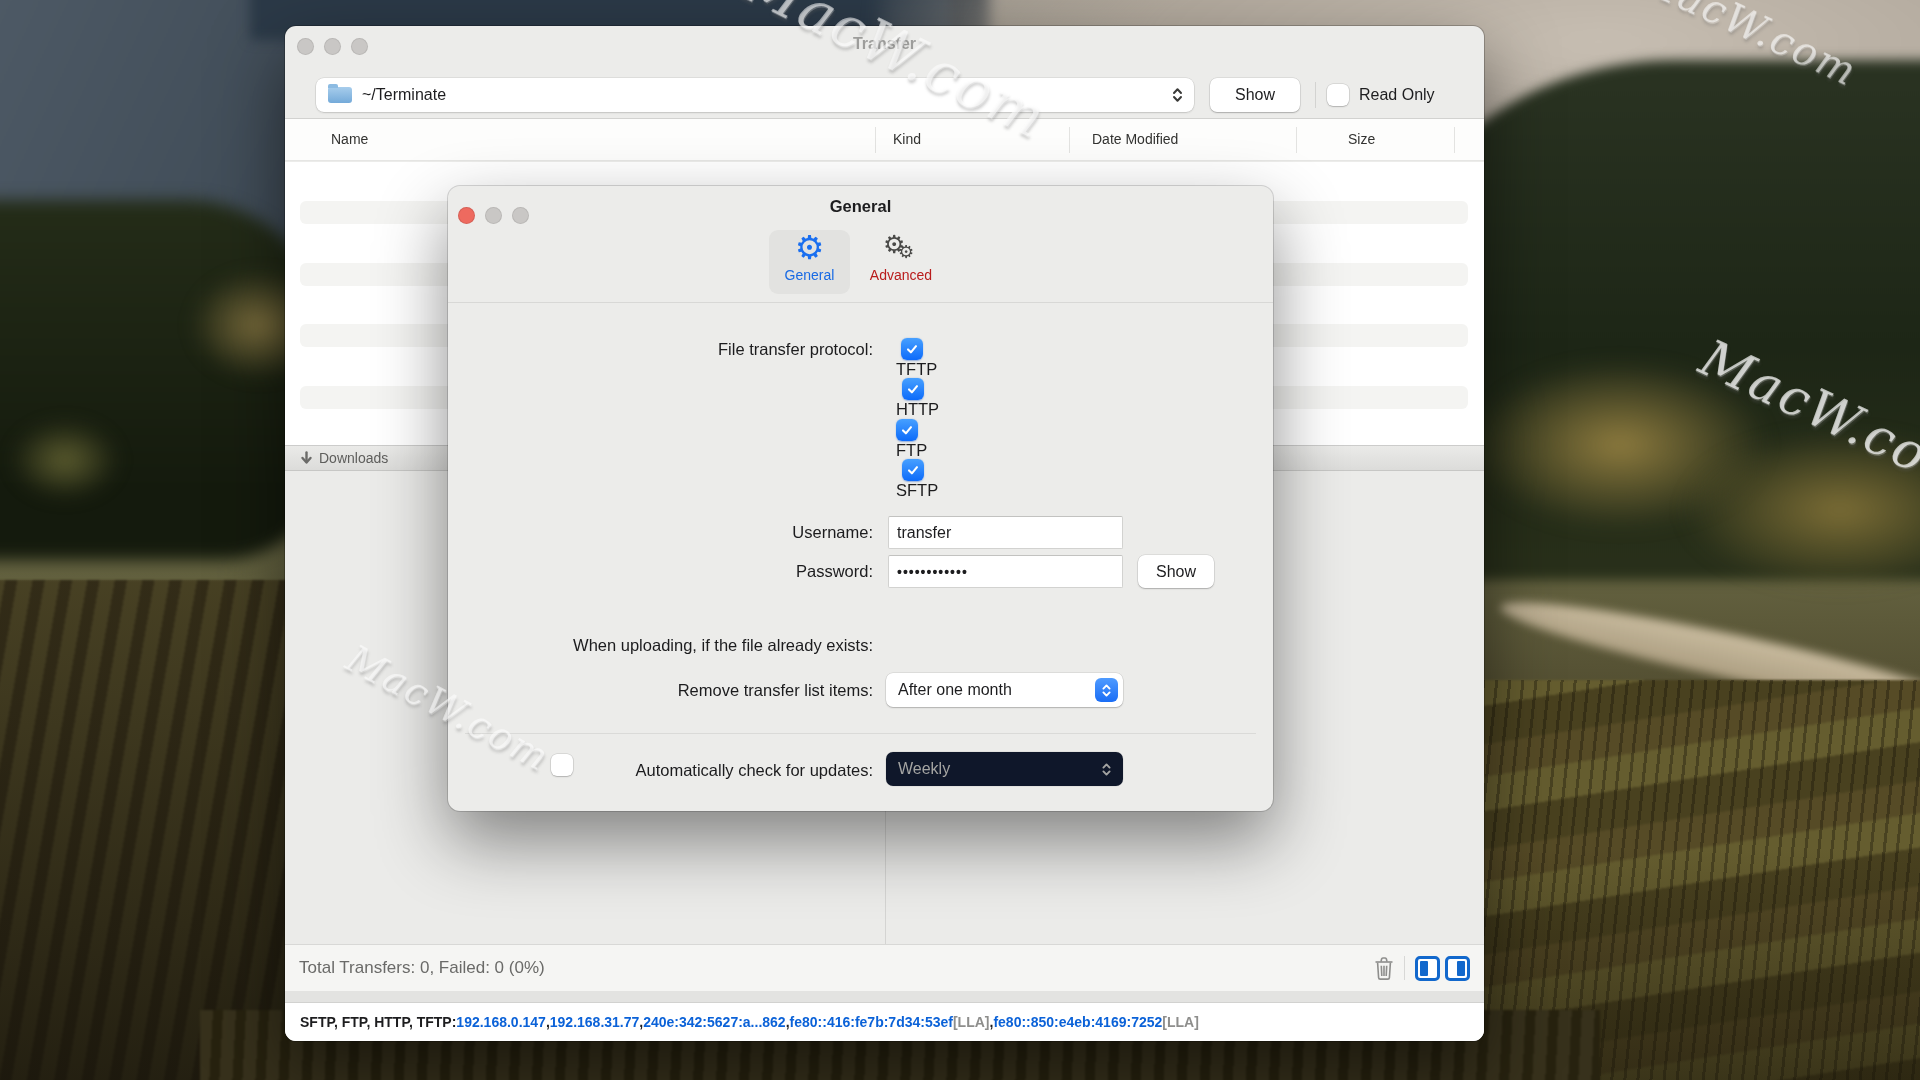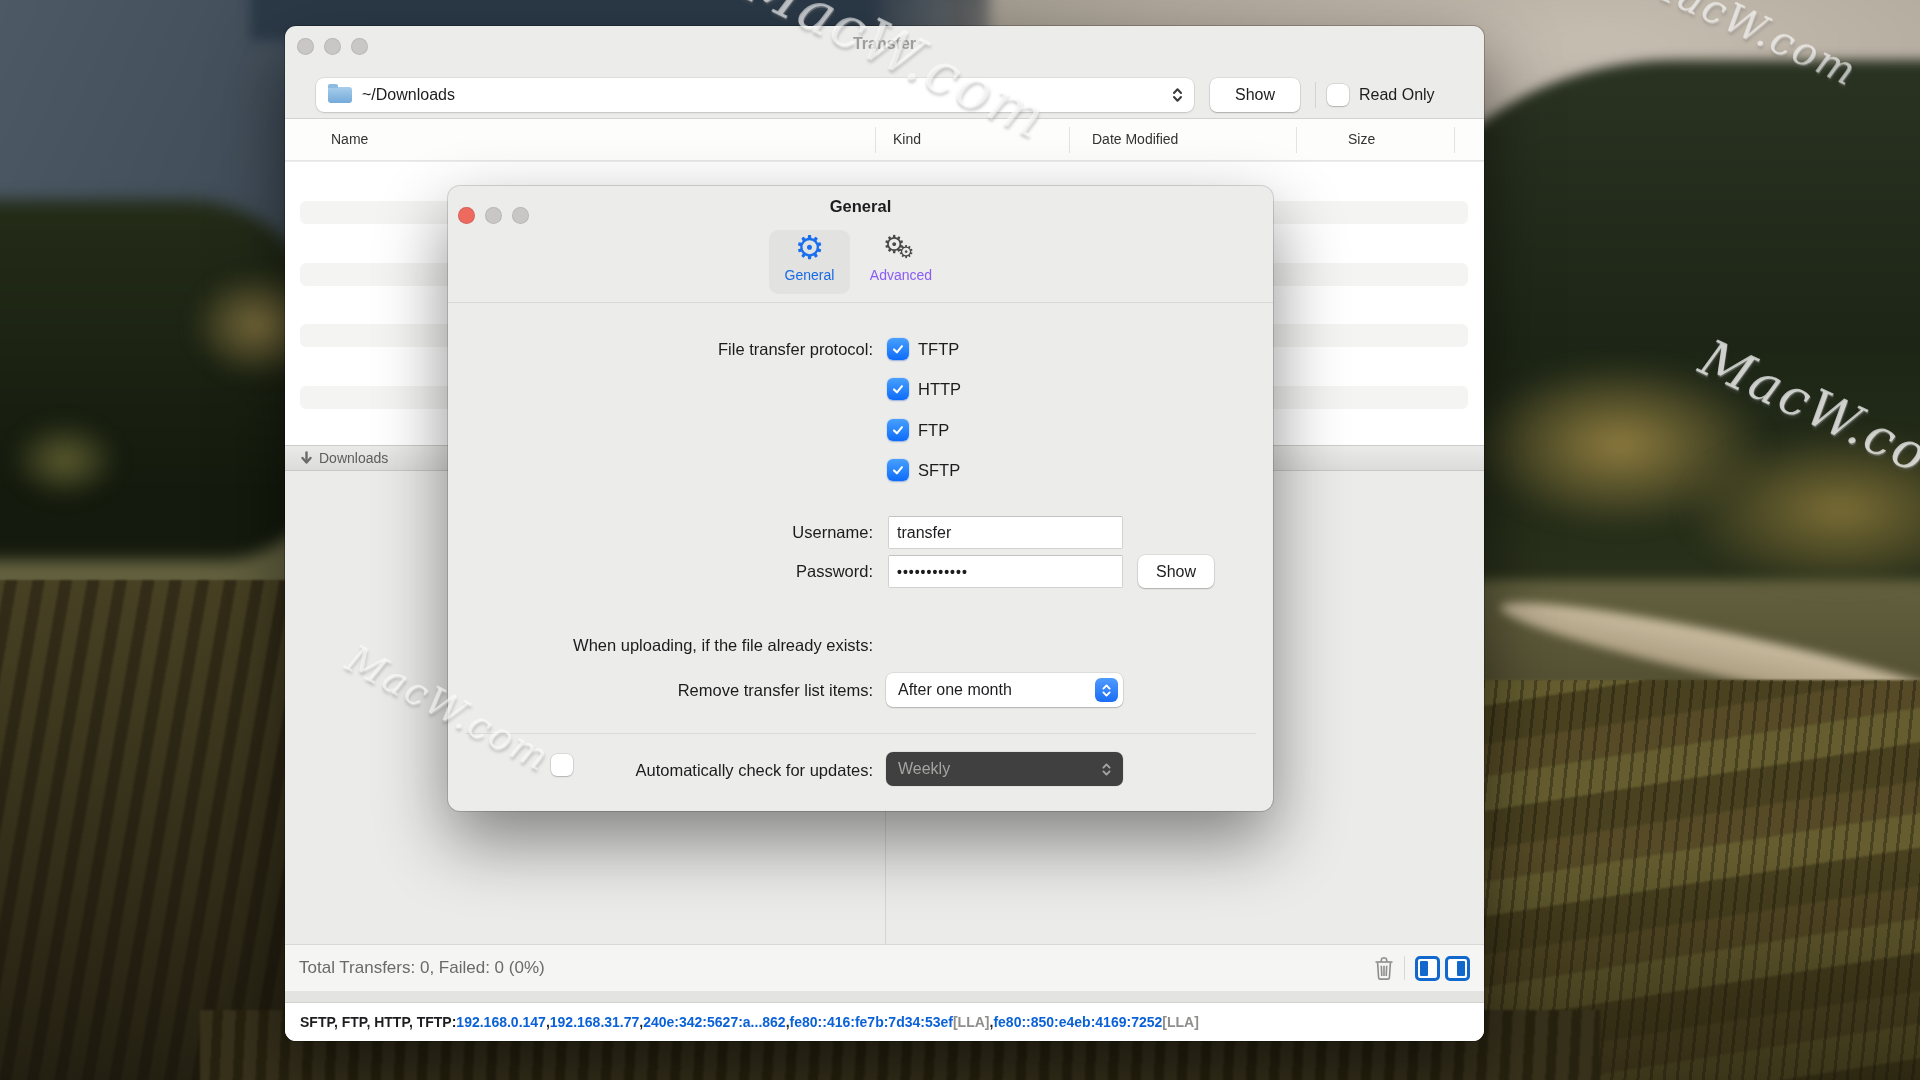--- a/index.html
+++ b/index.html
@@ -114,38 +114,38 @@
   .tab { position:absolute; top:44px; height:64px; border-radius:9px; display:flex; flex-direction:column;
             align-items:center; justify-content:flex-start; }
   .tab-general { left:321px; width:81px; background:#e2e2e0; }
   .tab-advanced { left:402px; width:102px; }
   .gear1 { font-family:"DejaVu Sans",sans-serif; font-size:33px; line-height:36px; color:#1a6ff0; }
   .gears2 { position:relative; width:40px; height:36px; color:#4a4a48; font-family:"DejaVu Sans",sans-serif; }
   .gears2 .g-big { position:absolute; left:2px; top:2px; font-size:25px; line-height:25px; }
   .gears2 .g-small { position:absolute; left:17px; top:13px; font-size:18px; line-height:18px; }
   .tab-label { font-size:14px; margin-top:1px; }
   .tab-general .tab-label { color:#186ae4; }
-  .tab-advanced .tab-label { color:#8b5cf6; }
+  .tab-advanced .tab-label { color:#b91c1c; }
   .dlg-sep1 { position:absolute; left:0; right:0; top:116px; height:1px; background:#d8d8d6; }
   .dlg-sep2 { position:absolute; left:17px; right:17px; top:547px; height:1px; background:#dadad8; }
   .form-label { position:absolute; right:400px; font-size:16.5px; color:#1c1c1e; white-space:nowrap; }
-  .proto-row { position:absolute; left:439px; display:flex; align-items:center; }
+  .proto-row { position:absolute; left:439px; display:flex; align-items:center;flex-direction:column; }
   .proto-row .chk { flex:none; }
   .proto-row .plabel { font-size:16.5px; color:#1c1c1e; margin-left:9px; }
   .field { position:absolute; left:440px; width:235px; height:33px; background:#fff;
            border:1px solid #d2d2d0; border-top-color:#c2c2c0; border-radius:2px;
            font-family:"Liberation Sans",sans-serif; font-size:16px; color:#1d1d1f; padding:0 8px; }
   .pw { letter-spacing:1px; font-weight:bold; font-size:14px; }
   .dlg-show-btn { position:absolute; left:690px; top:369px; width:76px; height:33px; }
   .popup { position:absolute; left:438px; height:34px; background:#fff; border-radius:7px;
            box-shadow:0 0 0 0.5px rgba(0,0,0,.13), 0 1px 1.5px rgba(0,0,0,.2);
            display:flex; align-items:center; padding-left:12px; font-size:16px; color:#1d1d1f; }
   .popup .stepper { position:absolute; right:5px; top:5px; width:23px; height:24px; border-radius:6px;
            background:linear-gradient(180deg,#4f9bff,#1a6df5); display:flex; align-items:center; justify-content:center; }
-  .popup-disabled { background:#404040; box-shadow:0 0 0 0.5px rgba(0,0,0,.09); color:#a4a4a2;text-align:center; }
+  .popup-disabled { background:#0f172a; box-shadow:0 0 0 0.5px rgba(0,0,0,.09); color:#a4a4a2;text-align:center; }
   .popup-disabled .stepper { background:none; }
   .updates-chk { position:absolute; left:103px; top:568px; }
 
   
   .wm { position:absolute; z-index:50; font-family:"DejaVu Serif",serif; font-style:italic;
         color:rgba(255,255,255,.55); letter-spacing:2px; white-space:nowrap; pointer-events:none;
         text-shadow:1px 1px 0 rgba(255,255,255,.25), 2px 3px 3px rgba(95,95,95,.3); transform-origin:left top; }
   .wm1 { left:763px; top:-52px; font-size:57px; transform:rotate(26deg); }
   .wm2 { left:360px; top:636px; font-size:38px; transform:rotate(28deg); }
   .wm3 { left:1716px; top:328px; font-size:51px; transform:rotate(25deg); color:rgba(255,255,255,.7); }
@@ -178,21 +178,21 @@
   </div>
 
   <div class="window">
     <div class="traffic t-gray" style="left:12px; top:12px;"></div>
     <div class="traffic t-gray" style="left:39px; top:12px;"></div>
     <div class="traffic t-gray" style="left:66px; top:12px;"></div>
     <div class="win-title">Transfer</div>
 
     <div class="pathbar">
       <span class="folder"></span>
-      <span class="path-text">~/Downloads</span>
+      <span class="path-text">~/Terminate</span>
       <svg width="13" height="18" viewBox="0 0 13 18">
         <g fill="none" stroke="#3a3a38" stroke-width="2" stroke-linecap="round" stroke-linejoin="round">
           <path d="M3 7 L6.5 3.2 10 7"></path>
             <path d="M3 11 L6.5 14.8 10 11"></path>
         </g>
       </svg>
     </div>
     <div class="btn show-btn">Show</div>
     <div class="tb-divider"></div>
     <div class="chk chk-off readonly-box"></div>

